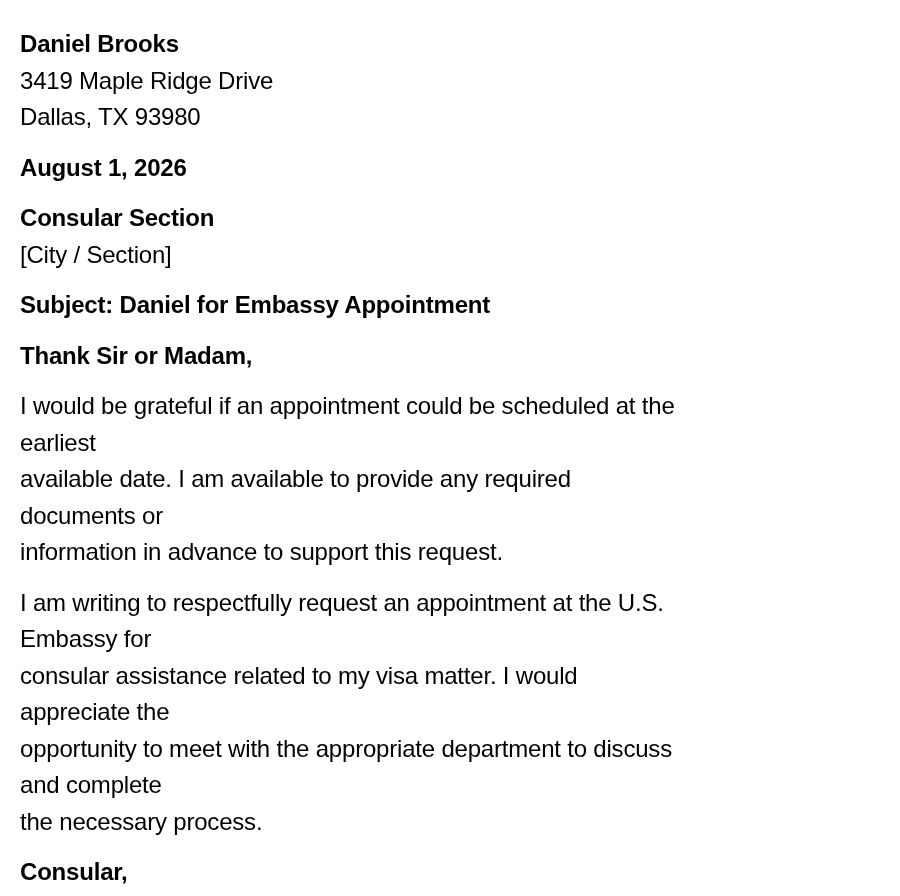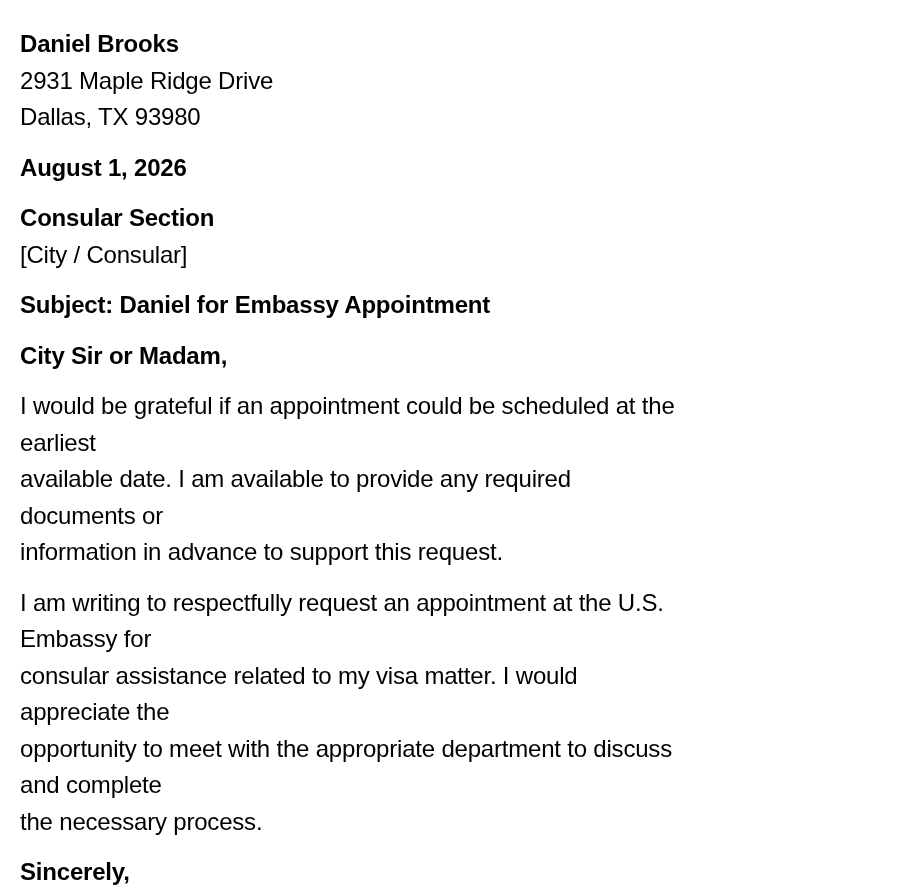--- a/index.html
+++ b/index.html
@@ -35,53 +35,53 @@
     font-weight: bold;
   }
 </style>
 </head>
 <body>
 
 <div class="letter">
 
   <div class="block">
     <div class="line bold">Daniel Brooks</div>
-    <div class="line">2931 Maple Ridge Drive</div>
+    <div class="line">3419 Maple Ridge Drive</div>
     <div class="line">Dallas, TX 93980</div>
   </div>
 
   <div class="block">
     <div class="line bold">August 1, 2026</div>
   </div>
 
   <div class="block">
     <div class="line bold">Consular Section</div>
-    <div class="line">[City / Consular]</div>
+    <div class="line">[City / Section]</div>
   </div>
 
   <div class="block">
     <div class="line bold">Subject: Daniel for Embassy Appointment</div>
   </div>
 
   <div class="block">
-    <div class="line bold">City Sir or Madam,</div>
+    <div class="line bold">Thank Sir or Madam,</div>
   </div>
 
   <div class="block">
     <div class="para">I would be grateful if an appointment could be scheduled at the earliest
 available date. I am available to provide any required documents or
 information in advance to support this request.</div>
   </div>
 
   <div class="block">
     <div class="para">I am writing to respectfully request an appointment at the U.S. Embassy for
 consular assistance related to my visa matter. I would appreciate the
 opportunity to meet with the appropriate department to discuss and complete
 the necessary process.</div>
   </div>
 
 
   <div class="block">
-    <div class="line bold">Sincerely,</div>
+    <div class="line bold">Consular,</div>
     <div class="line bold">Daniel Brooks</div>
   </div>
 
 </div>
 
 </body></html>

